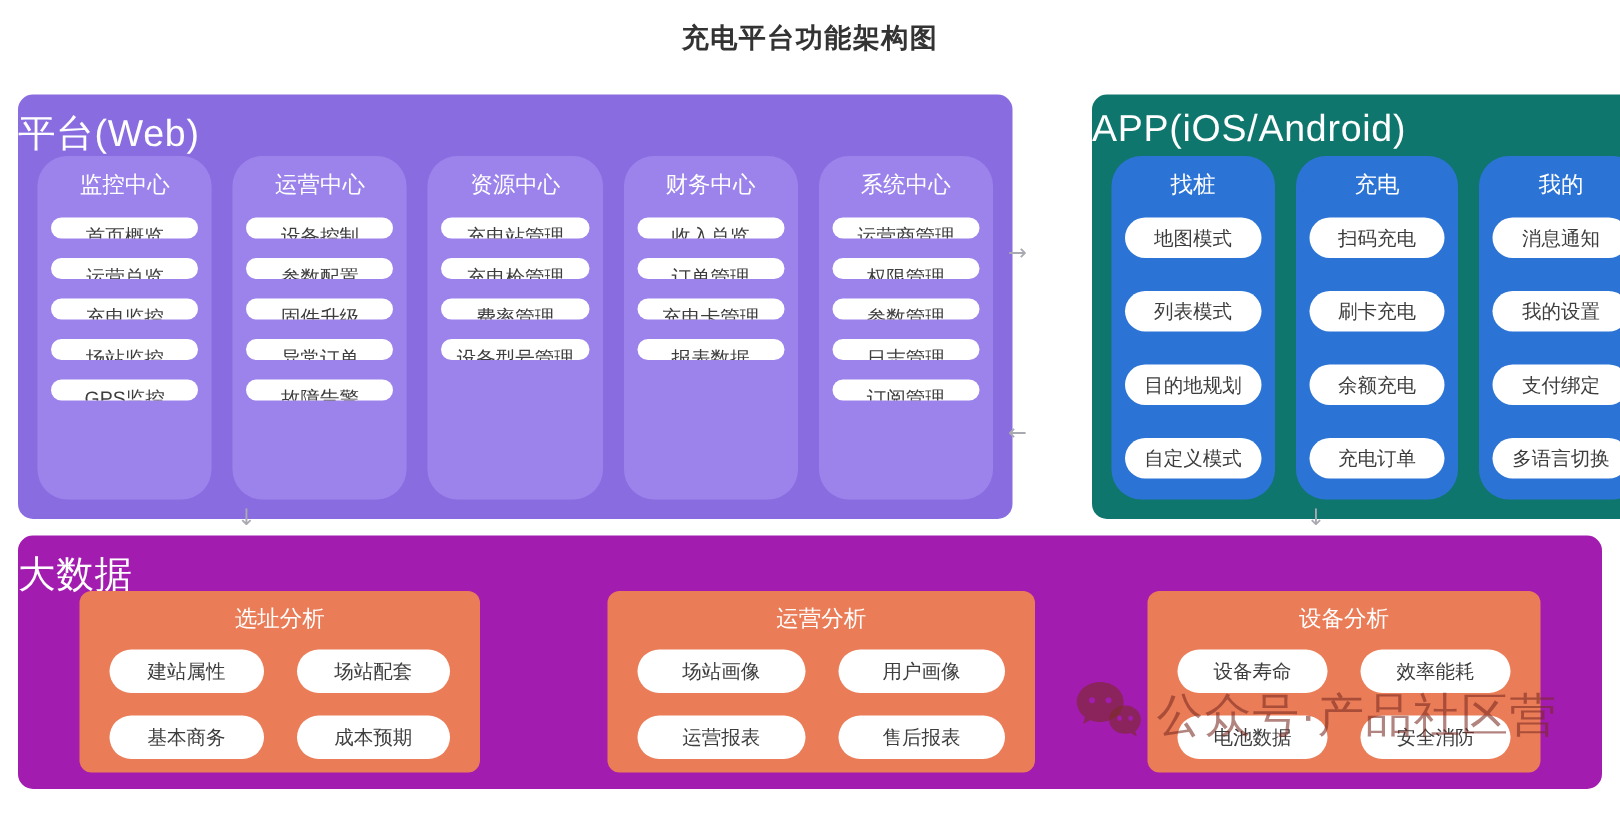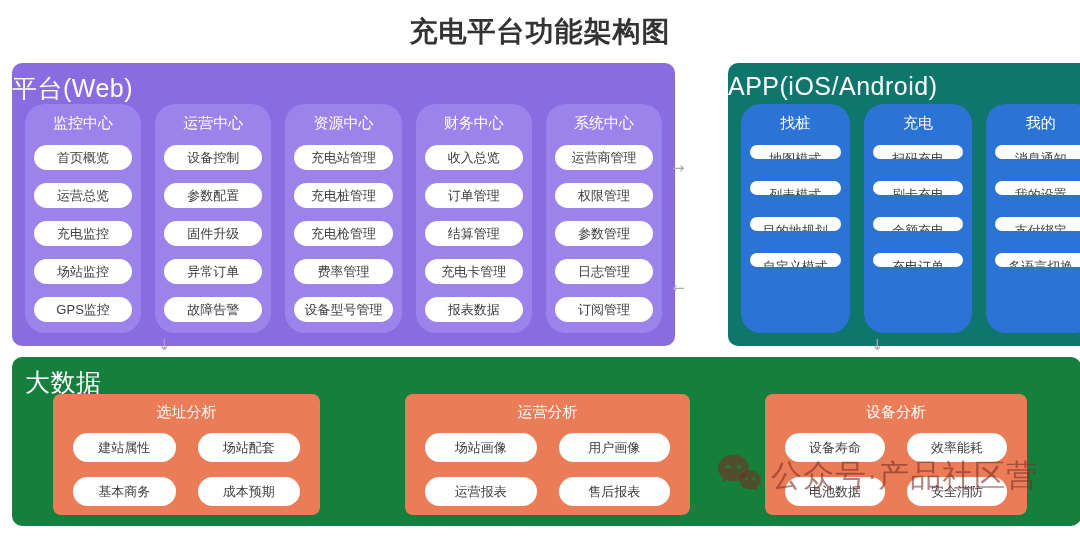--- a/index.html
+++ b/index.html
@@ -3,47 +3,47 @@
 <meta charset="utf-8">
 <style>
   html,body{margin:0;padding:0;}
   body{
     width:1080px;height:542px;position:relative;overflow:hidden;
     background:#ffffff;
     font-family:"Liberation Sans","DejaVu Sans",sans-serif;
   }
   .page-title{
     position:absolute;top:13px;left:0;width:100%;
-    text-align:center;font-size:28px;font-weight:700;color:#333333;
+    text-align:center;font-size:18px;font-weight:700;color:#333333;
     letter-spacing:1px;
   }
   .section{position:absolute;border-radius:10px;}
   .platform{left:12px;top:63px;width:663px;height:283px;background:#8a6ce1;}
   .app{left:728px;top:63px;width:380px;height:283px;background:#0f766e;}
-  .bigdata{left:12px;top:357px;width:1056px;height:169px;background:#15803d;padding-left:13px;}
+  .bigdata{left:12px;top:357px;width:1056px;height:169px;background:#a21caf;}
   .section-head{
     text-align:left;color:#ffffff;font-size:25px;padding-top:9px;
     letter-spacing:0.5px;
   }
   .columns{
     position:absolute;left:13px;right:13px;top:41px;bottom:13px;
     display:flex;gap:14px;
   }
   .col{flex:1;border-radius:20px;padding:0 9px;box-sizing:border-box;}
   .platform .col{background:#9c83ec;}
   .app .col{background:#2b74d6;}
   .col-title{text-align:center;color:#ffffff;font-size:15px;margin:10px 0 12px;}
   .pills{display:flex;flex-direction:column;gap:13px;}
   .pill{
     background:#ffffff;border-radius:15px;text-align:center;
     font-size:13px;color:#3d3d3d;white-space:nowrap;overflow:hidden;
   }
-  .platform .pill{height:25px;line-height:26px;}
+  .platform .pill{height:14px;line-height:26px;}
   .app .pills{gap:22px;margin-top:7px;}
-  .app .pill{height:14px;line-height:27px;}
+  .app .pill{height:27px;line-height:27px;}
   .bigdata .panel{
     position:absolute;top:37px;height:121px;background:#ea7d58;border-radius:8px;
   }
   .panel-0{left:41px;width:267px;}
   .panel-1{left:393px;width:285px;}
   .panel-2{left:753px;width:262px;}
   .panel-title{text-align:center;color:#ffffff;font-size:15px;padding-top:9px;}
   .panel .grid{
     display:grid;grid-template-columns:1fr 1fr;
     column-gap:22px;row-gap:15px;padding:11px 20px 0;
@@ -92,32 +92,30 @@
           <div class="pill">参数配置</div>
           <div class="pill">固件升级</div>
           <div class="pill">异常订单</div>
           <div class="pill">故障告警</div>
         </div>
       </div>
       <div class="col">
         <div class="col-title">资源中心</div>
         <div class="pills">
           <div class="pill">充电站管理</div>
-          <div class="pill">充电桩管理</div>
           <div class="pill">充电枪管理</div>
           <div class="pill">费率管理</div>
           <div class="pill">设备型号管理</div>
         </div>
       </div>
       <div class="col">
         <div class="col-title">财务中心</div>
         <div class="pills">
           <div class="pill">收入总览</div>
           <div class="pill">订单管理</div>
-          <div class="pill">结算管理</div>
           <div class="pill">充电卡管理</div>
           <div class="pill">报表数据</div>
         </div>
       </div>
       <div class="col">
         <div class="col-title">系统中心</div>
         <div class="pills">
           <div class="pill">运营商管理</div>
           <div class="pill">权限管理</div>
           <div class="pill">参数管理</div>

